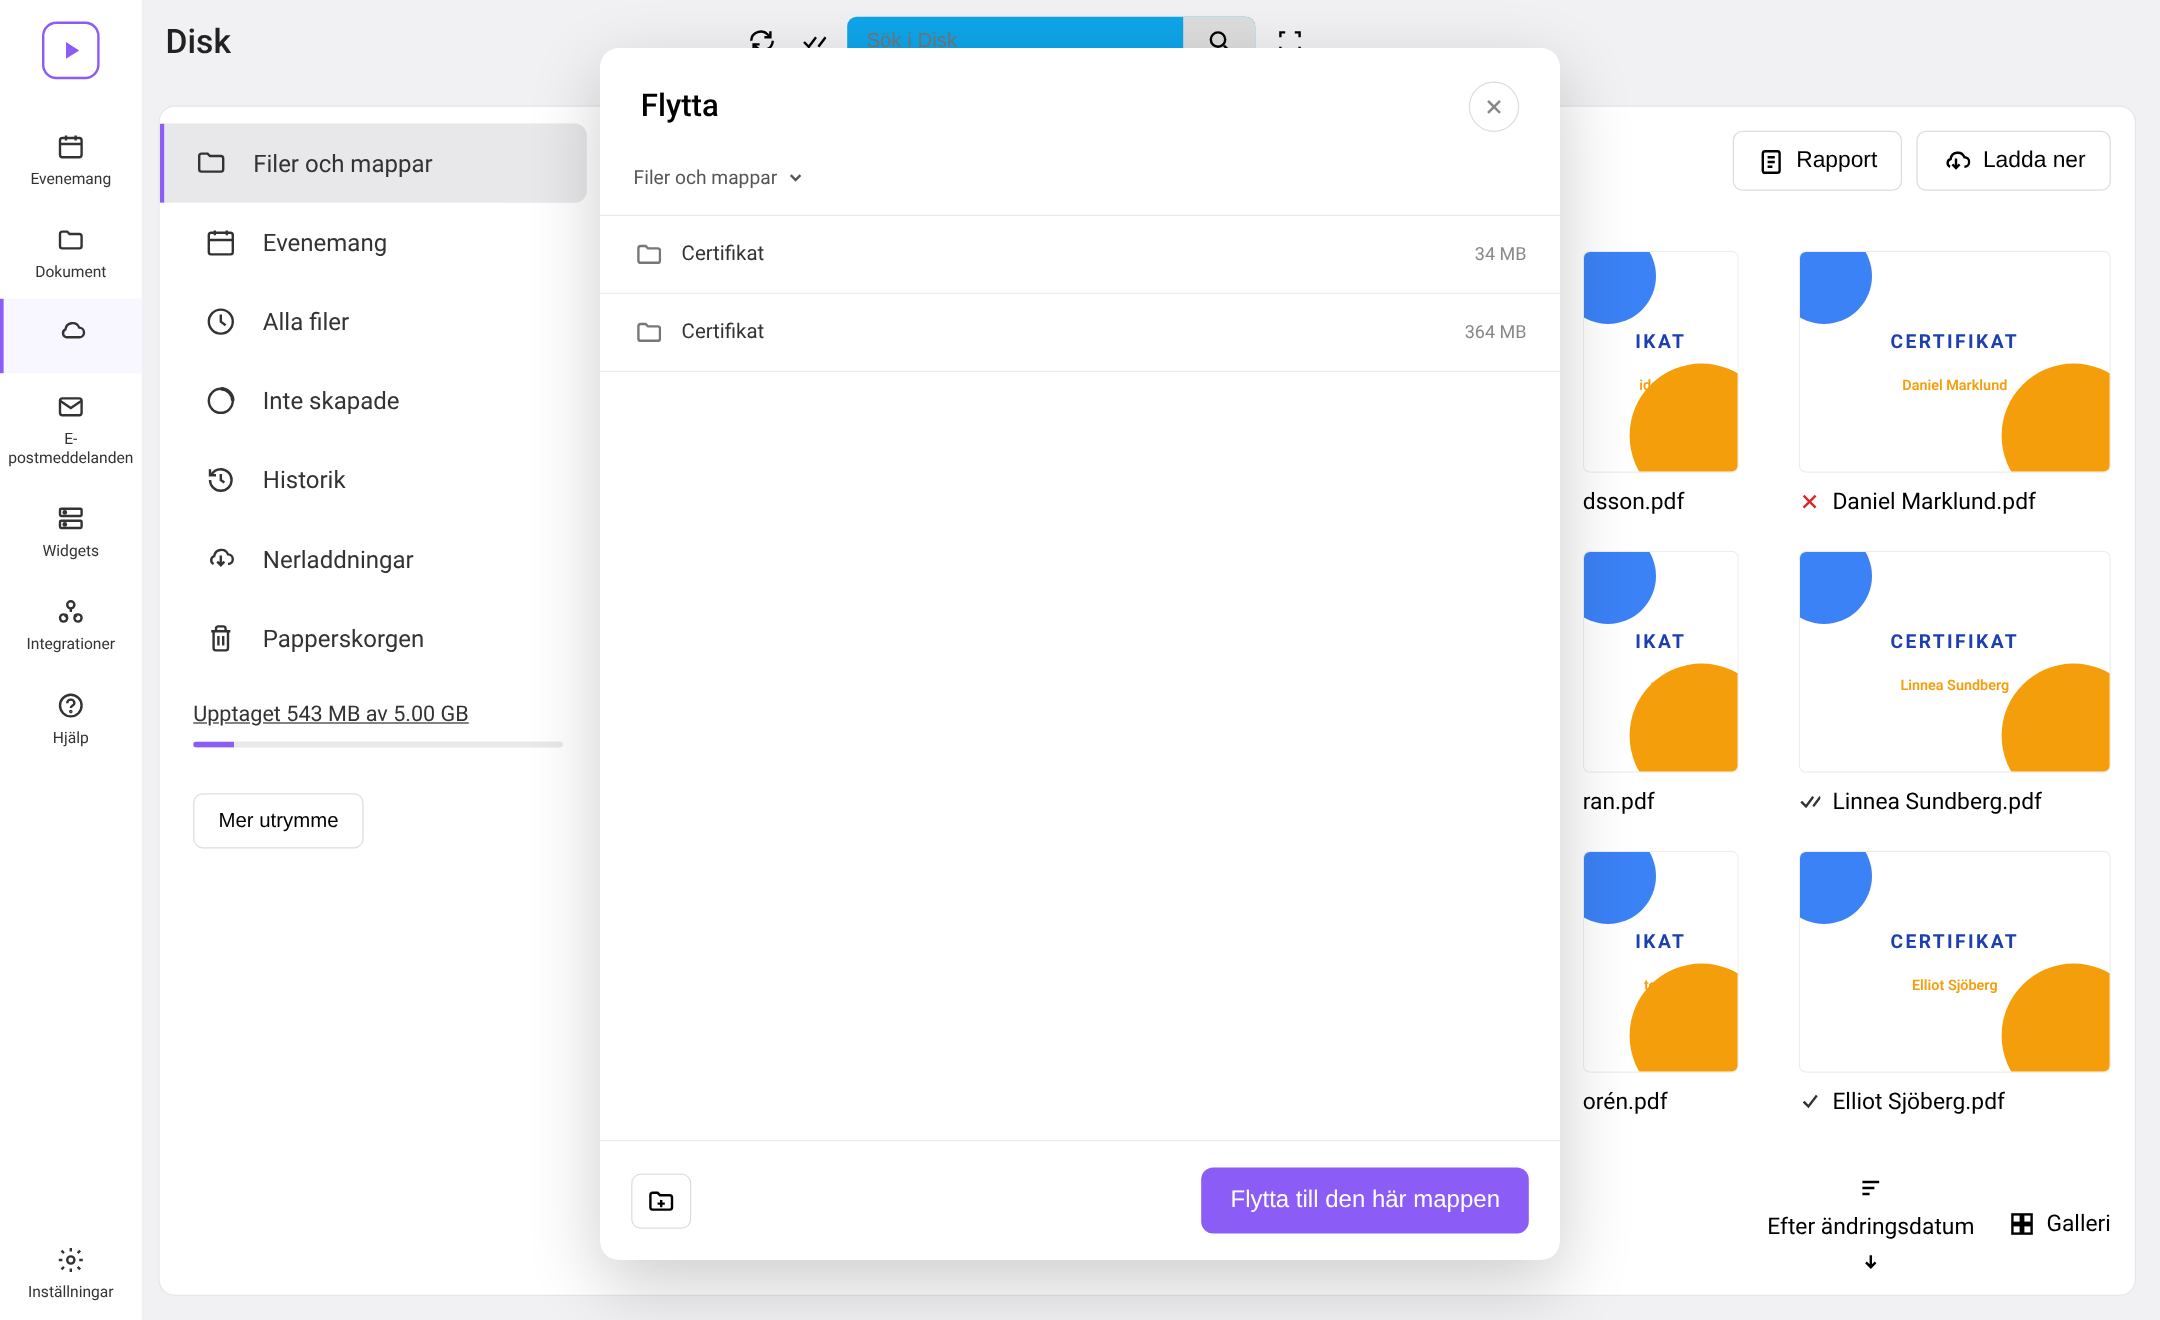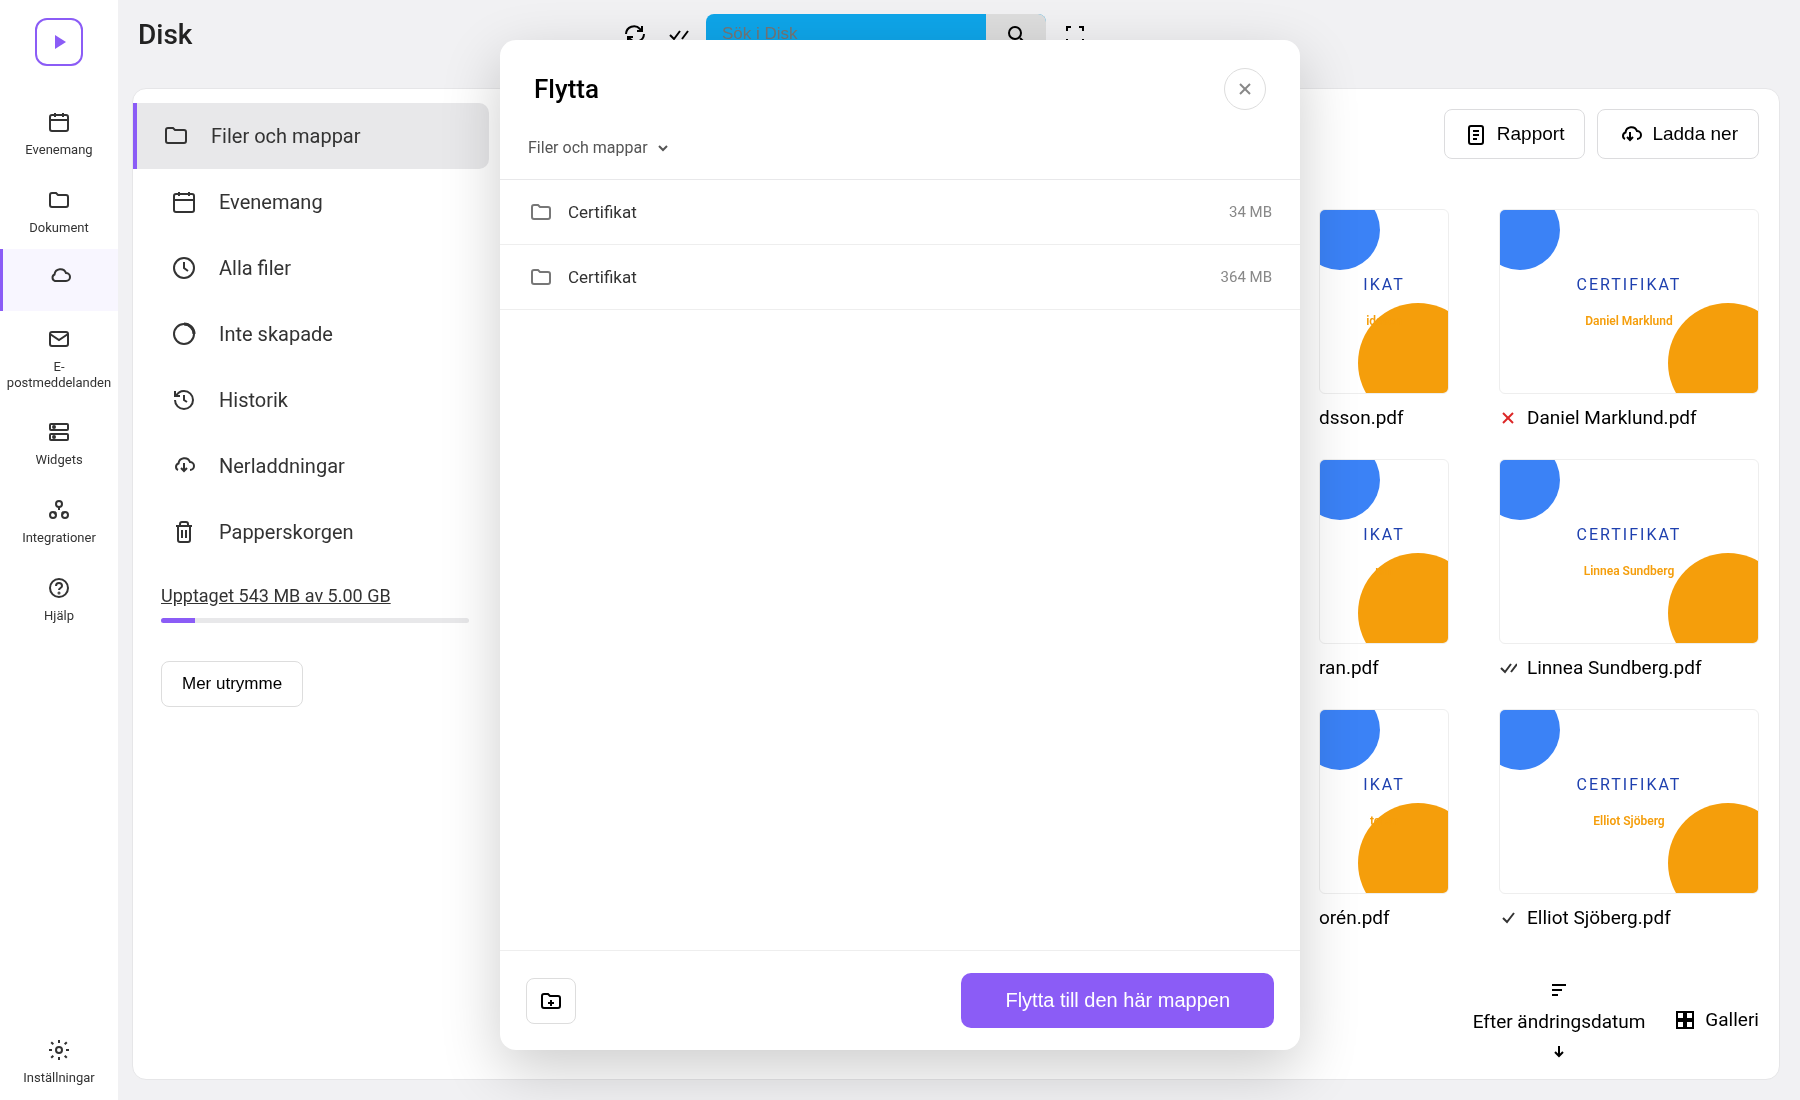--- a/index.html
+++ b/index.html
@@ -44,21 +44,21 @@
 .header-actions { position: absolute; top: 20px; right: 20px; display: flex; gap: 12px; }
 .action-btn { display: flex; align-items: center; gap: 10px; padding: 12px 20px; border: 1px solid #dcdcde; background: #fff; border-radius: 8px; font-size: 19px; cursor: pointer; }
 
 
 .file-grid { position: absolute; top: 120px; right: 20px; display: flex; flex-direction: column; gap: 30px; }
 .file-row { display: flex; gap: 50px; }
 .file-card { width: 260px; }
 .thumb { width: 260px; height: 185px; border-radius: 6px; background: linear-gradient(135deg, #fff 40%, #fff 60%); position: relative; overflow: hidden; border: 1px solid #eee; display: flex; flex-direction: column; align-items: center; justify-content: center; }
 .thumb::before { content: ''; position: absolute; top: -20px; left: -20px; width: 80px; height: 80px; background: #3b82f6; border-radius: 50%; }
 .thumb::after { content: ''; position: absolute; bottom: -30px; right: -30px; width: 120px; height: 120px; background: #f59e0b; border-radius: 50%; }
-.thumb .cert-title { font-size: 16px; font-weight: 400; color: #1e40af; letter-spacing: 2px; z-index: 1; }
+.thumb .cert-title { font-size: 16px; font-weight: 700; color: #1e40af; letter-spacing: 2px; z-index: 1; }
 .thumb .cert-name { font-size: 12px; color: #f59e0b; margin-top: 20px; z-index: 1; font-weight: 600; text-align: center; }
 .file-name-row { display: flex; align-items: center; gap: 10px; margin-top: 12px; font-size: 19px; }
 .status-icon { width: 18px; height: 18px; display: flex; align-items: center; justify-content: center; }
 .status-error { color: #dc2626; }
 .status-ok { color: #333; }
 
 
 .bottom-bar { position: absolute; bottom: 20px; right: 20px; display: flex; align-items: center; gap: 30px; font-size: 19px; }
 .sort-group { display: flex; align-items: center; gap: 10px; flex-direction: column; }
 .view-group { display: flex; align-items: center; gap: 10px; }
@@ -71,21 +71,21 @@
 .close-btn { width: 42px; height: 42px; border: 1px solid #ddd; border-radius: 50%; background: #fff; display: flex; align-items: center; justify-content: center; cursor: pointer; color: #888; }
 .breadcrumb-row { padding: 0 16px 14px; border-bottom: 1px solid #e8e8ea; }
 .breadcrumb { display: inline-flex; align-items: center; gap: 8px; font-size: 16px; color: #555; padding: 8px 12px; cursor: pointer; }
 .modal-body { flex: 1; overflow: auto; }
 .folder-row { display: flex; align-items: center; gap: 16px; padding: 20px 28px; border-bottom: 1px solid #eee; cursor: pointer; }
 .folder-icon { width: 24px; height: 24px; display: flex; align-items: center; justify-content: center; color: #777; }
 .folder-name { flex: 1; font-size: 17px; color: #333; }
 .folder-size { font-size: 15px; color: #888; }
 .modal-footer { display: flex; align-items: center; justify-content: space-between; padding: 22px 26px; border-top: 1px solid #eee; }
 .new-folder-btn { width: 50px; height: 46px; border: 1px solid #ddd; border-radius: 8px; background: #fff; display: flex; align-items: center; justify-content: center; cursor: pointer; }
-.move-btn { background: #8b5cf6; color: #fff; border: none; border-radius: 10px; padding: 16px 44px; font-size: 20px; cursor: pointer; }
+.move-btn { background: #8b5cf6; color: #fff; border: none; border-radius: 10px; padding: 16px 24px; font-size: 20px; cursor: pointer; }
 
 svg { stroke: currentColor; fill: none; stroke-width: 2; }
 </style>
 </head>
 <body>
 
 <div class="left-rail">
   <div class="logo">
     <svg width="24" height="24" viewBox="0 0 24 24">
         <path d="M8 5v14l11-7z" fill="#8b5cf6" stroke="none"></path>

